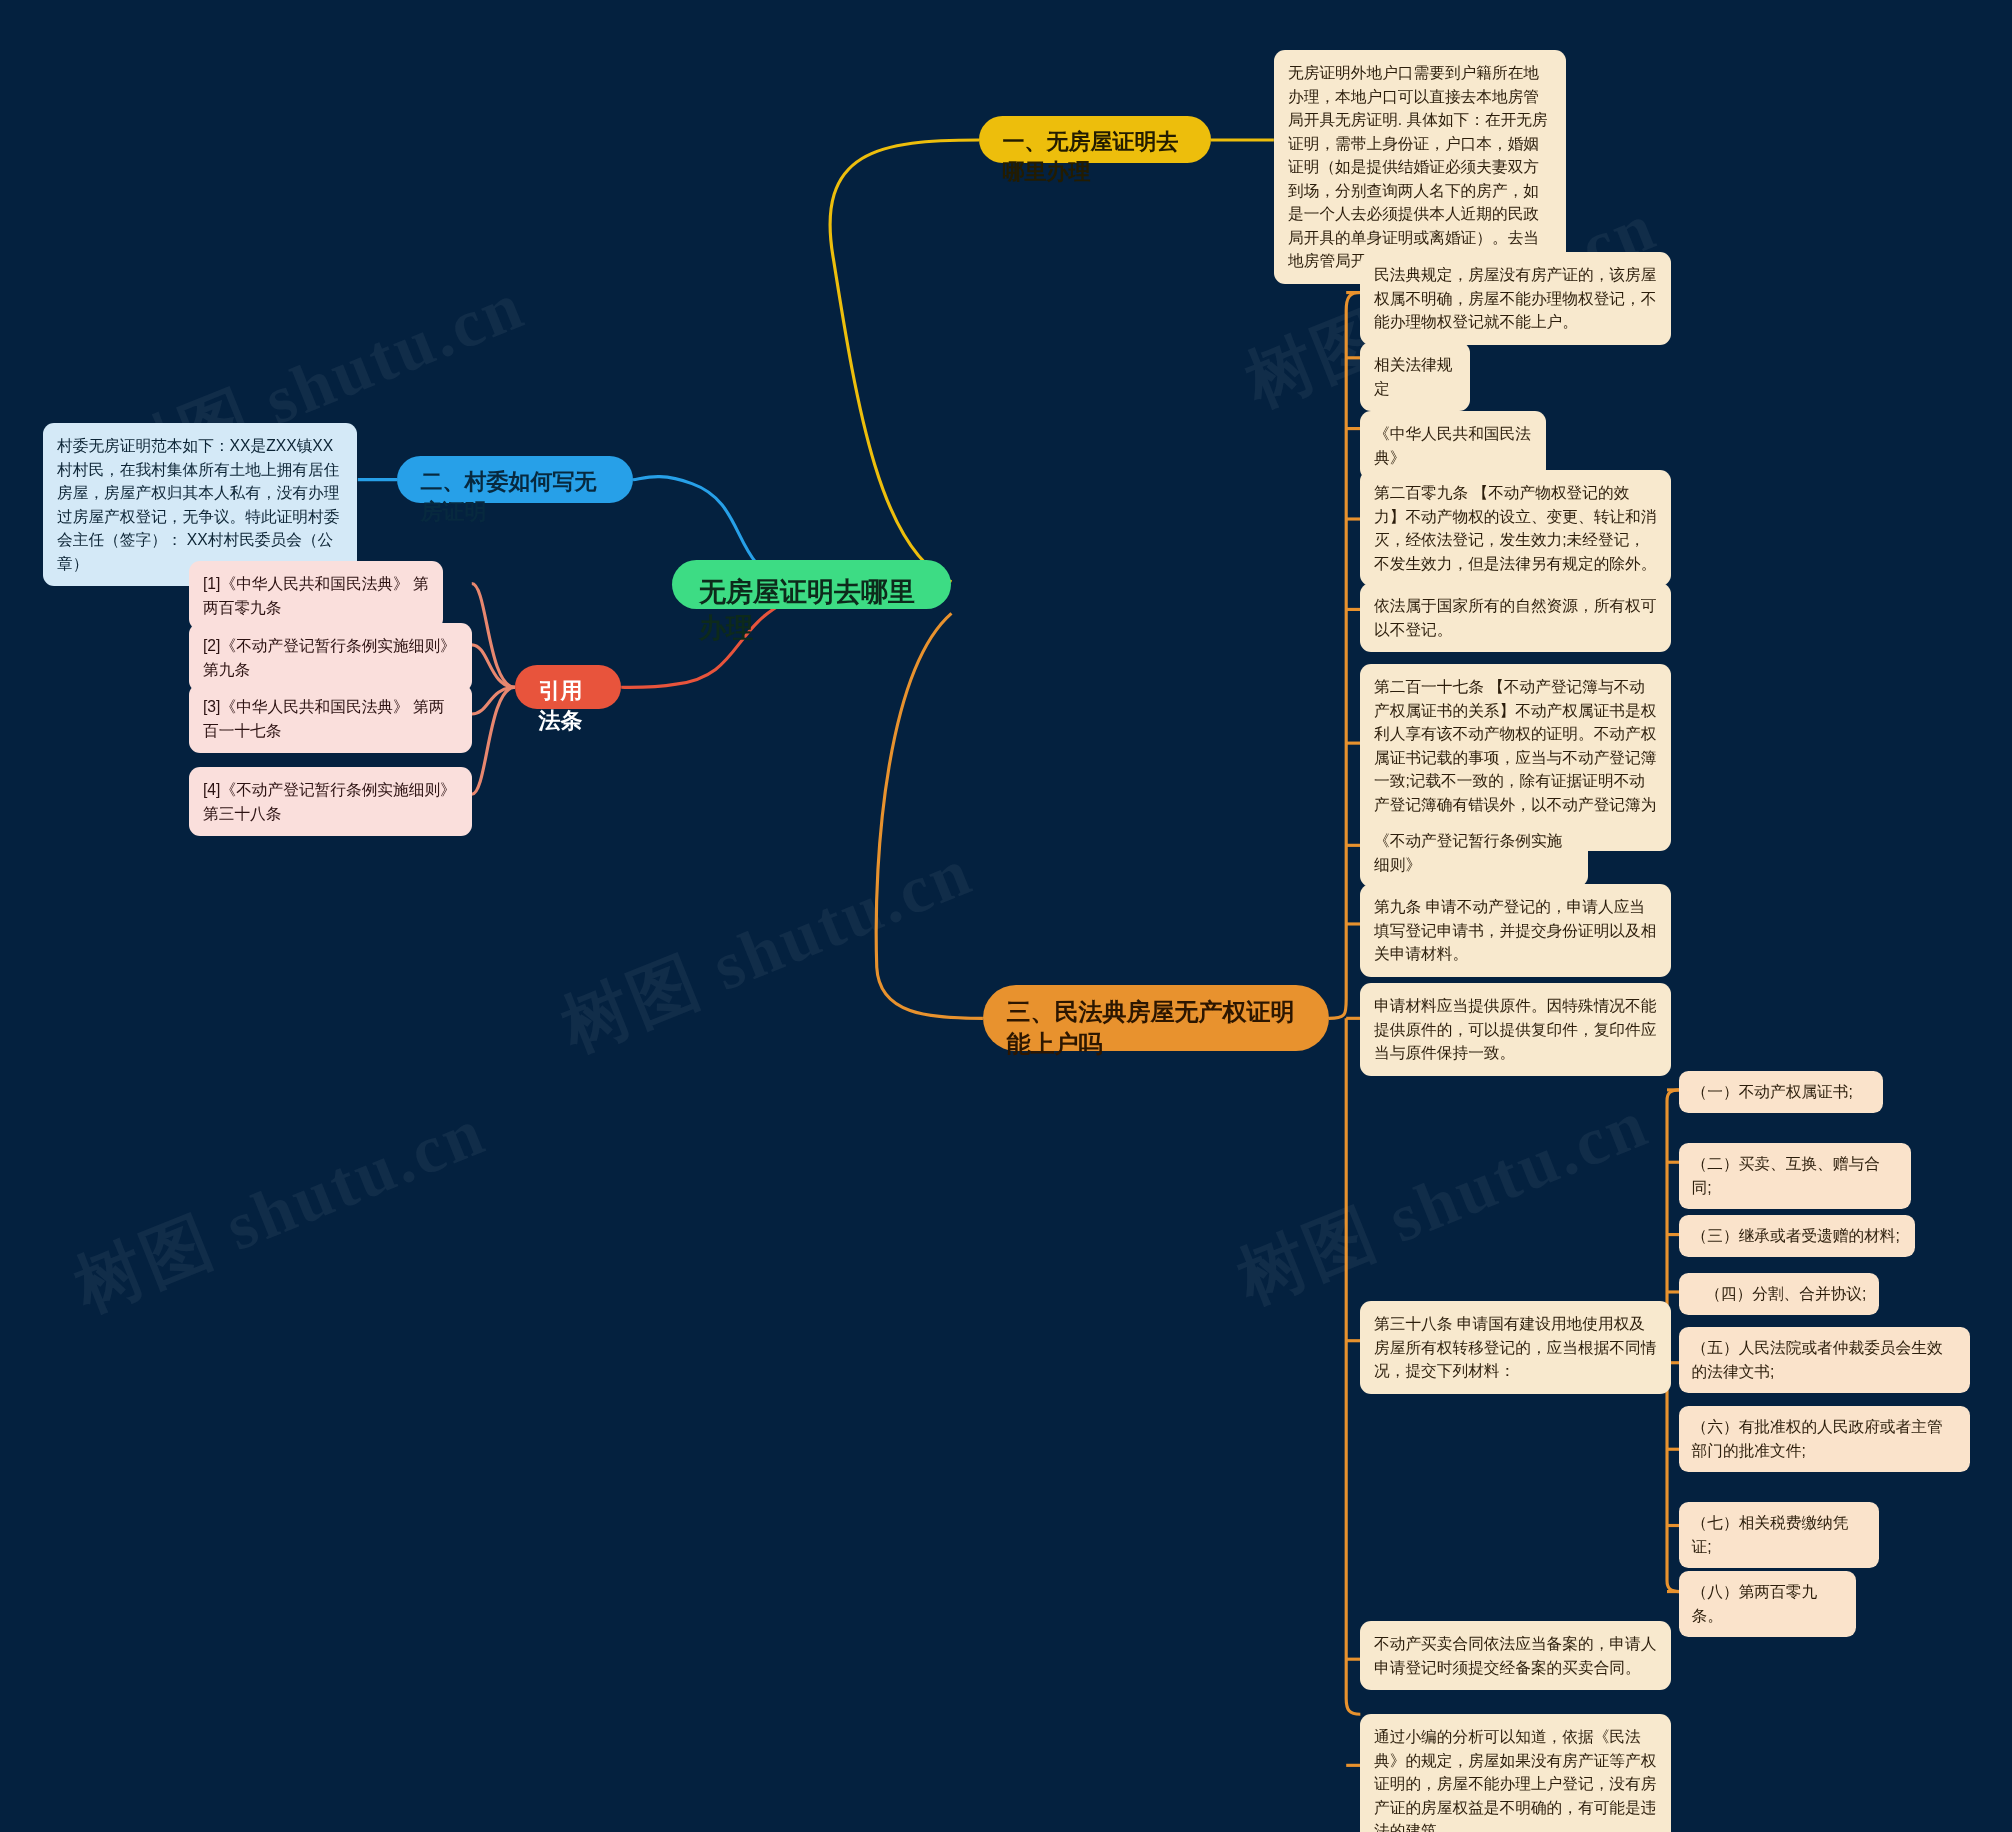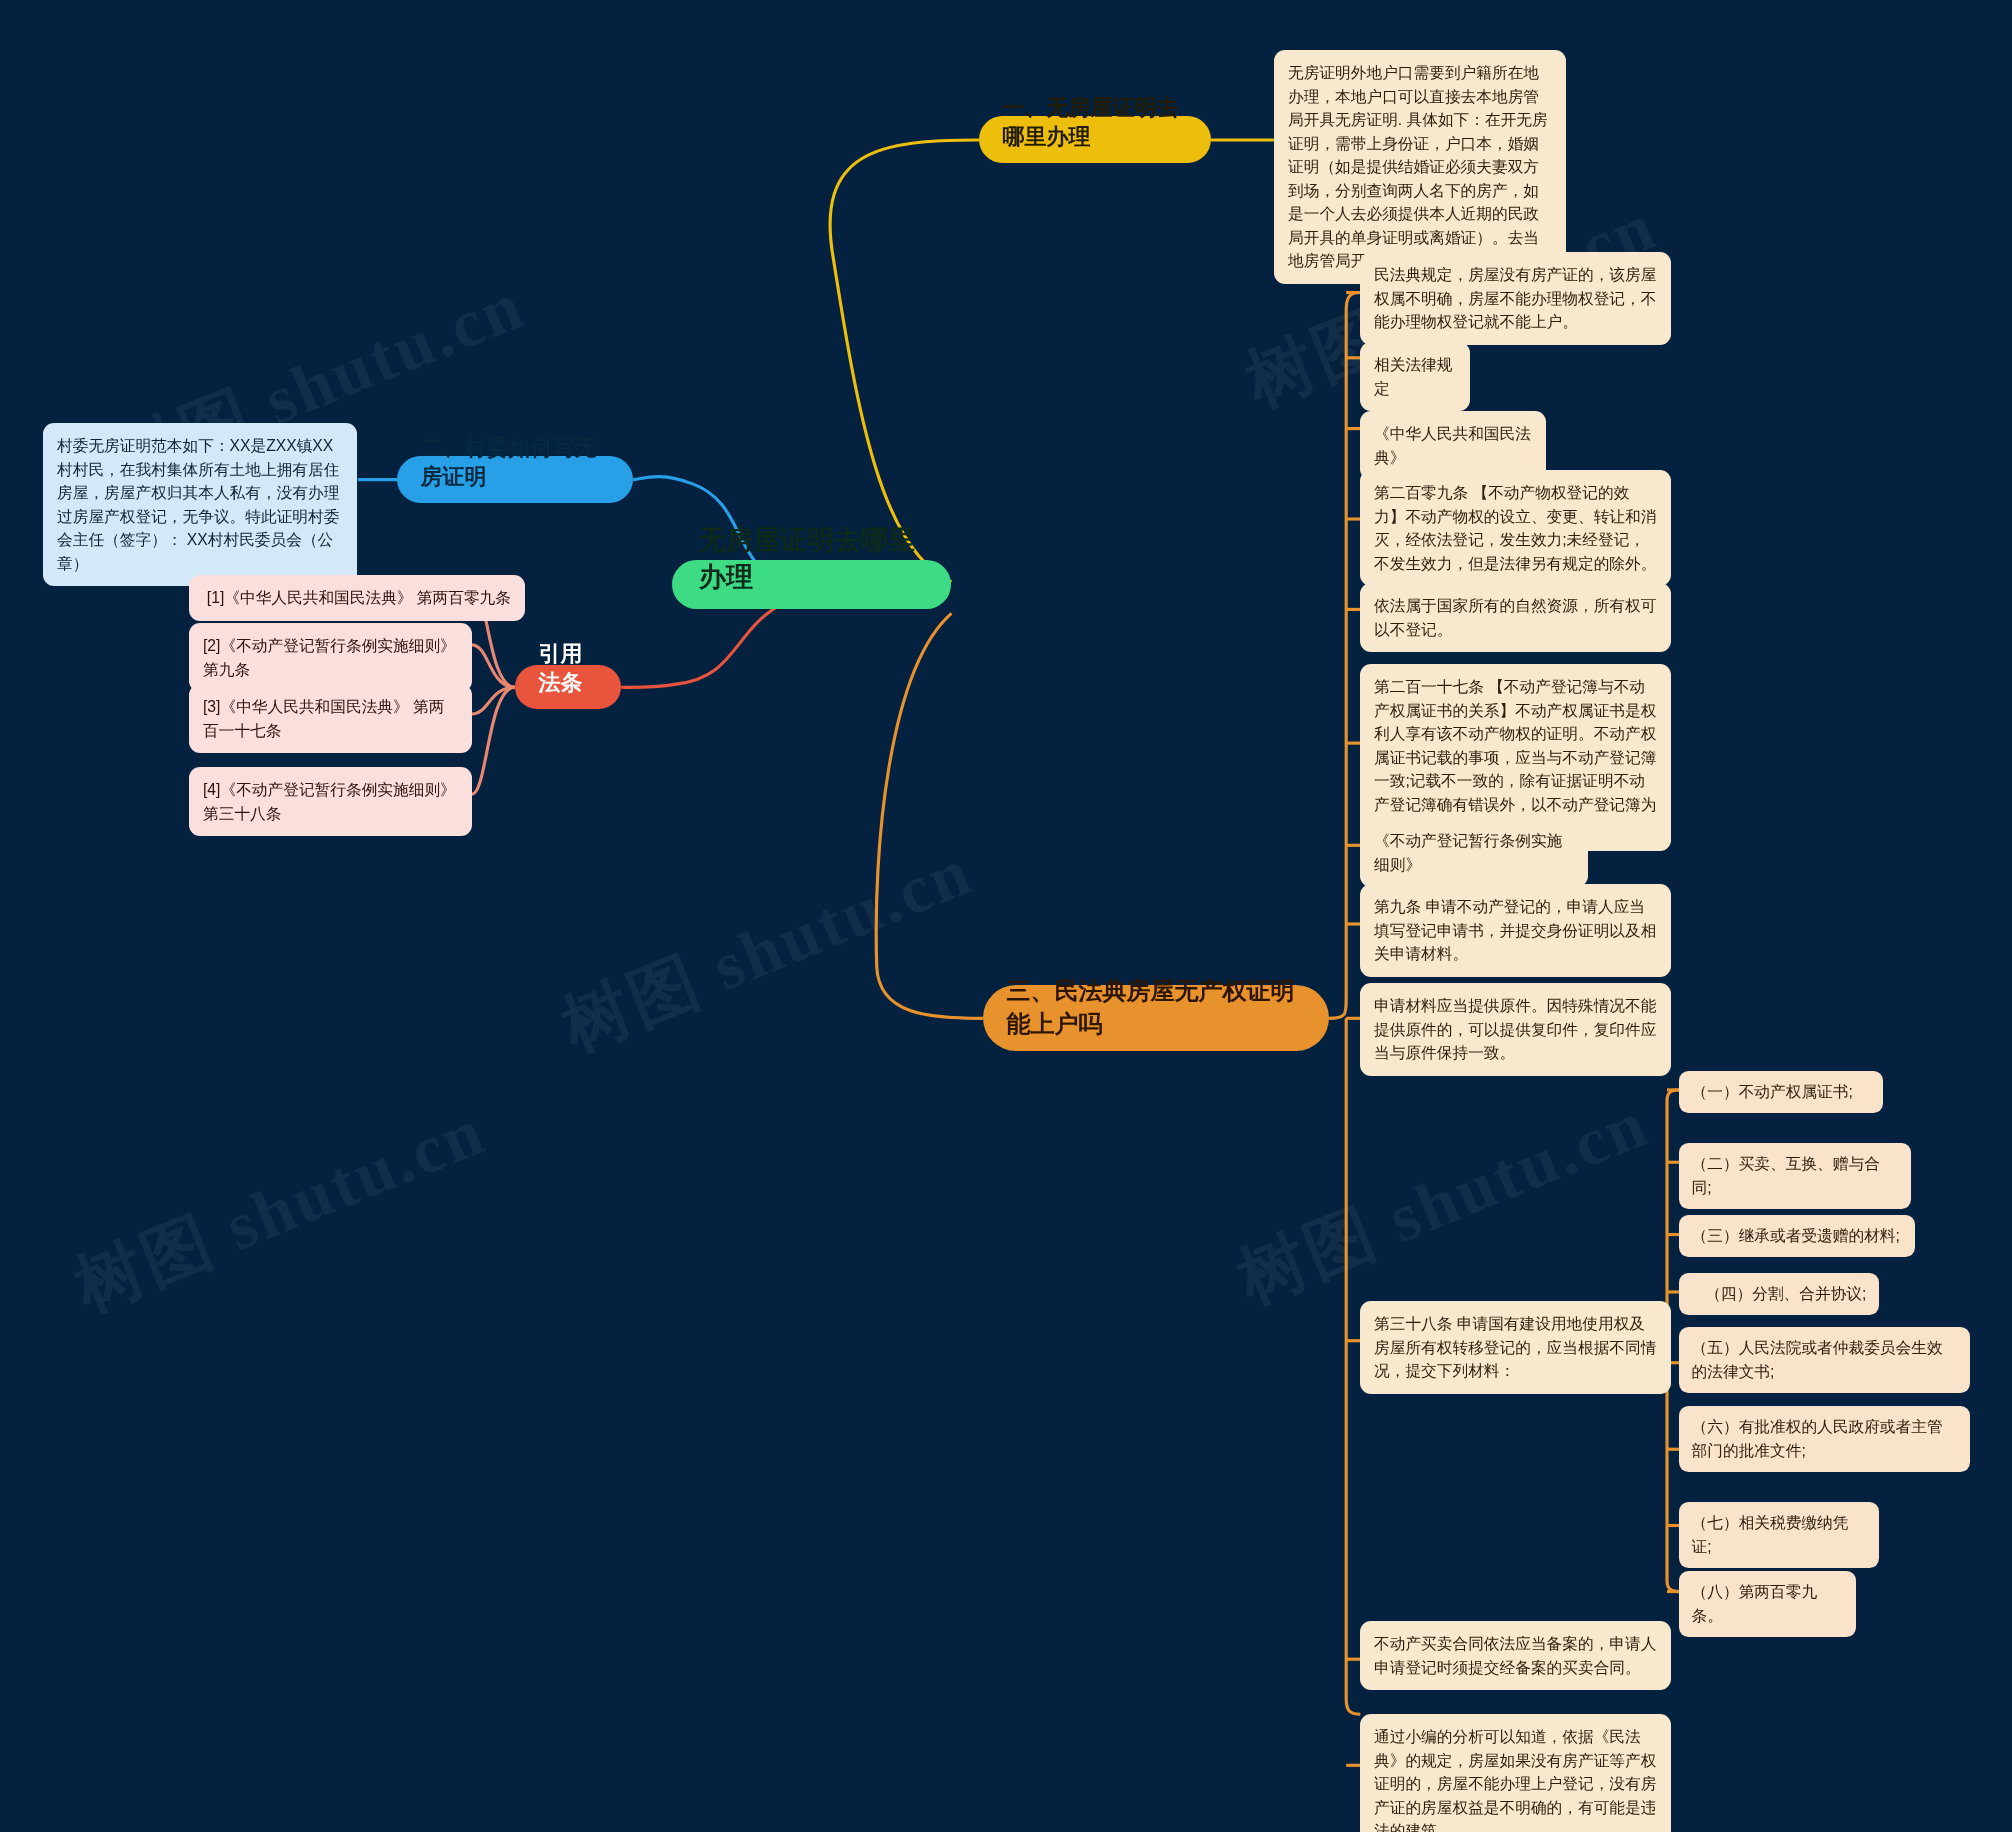--- a/index.html
+++ b/index.html
@@ -17,21 +17,21 @@
     transform:rotate(-22deg);white-space:nowrap;pointer-events:none;
     font-family:"Liberation Serif","DejaVu Serif",serif;
   }
 
   svg#links{position:absolute;left:0;top:0;width:2013px;height:1833px;pointer-events:none;}
 
   .node{position:absolute;box-sizing:border-box;}
 
   
   .pill{
-    border-radius:785px;display:flex;align-items:flex-end;
+    border-radius:785px;display:flex;align-items:flex-start;
     padding:11px 23.6px;font-weight:700;line-height:1.35;
   }
   .pill.center{
     background:#3ddc84;color:#0d2a1b;font-size:27px;
     border-radius:785px;padding:14px 27px;
   }
   .pill.sec1{background:#edbe0c;color:#231c00;font-size:22px;}
   .pill.sec2{background:#27a0e8;color:#07293f;font-size:22px;}
   .pill.sec3{background:#e8922e;color:#2c1600;font-size:24px;}
   .pill.cite{background:#e8543c;color:#fff;font-size:22px;}
@@ -118,21 +118,21 @@
   <div class="node pill sec2" style="left:397px;top:456px;width:236px;height:47px;justify-content:center;">
     <span>二、村委如何写无房证明</span>
   </div>
   <div class="node box blue" style="left:43px;top:423px;width:314px;">
     <span>村委无房证明范本如下：XX是ZXX镇XX村村民，在我村集体所有土地上拥有居住房屋，房屋产权归其本人私有，没有办理过房屋产权登记，无争议。特此证明村委会主任（签字）： XX村村民委员会（公章）</span>
   </div>
 
   <div class="node pill cite" style="left:515px;top:665px;width:106px;height:44px;justify-content:center;">
     <span>引用法条</span>
   </div>
-  <div class="node box pink" style="left:189px;top:575px;width:336px;text-align:right;">
+  <div class="node box pink" style="left:189px;top:561px;width:254px;">
     <span>[1]《中华人民共和国民法典》 第两百零九条</span>
   </div>
   <div class="node box pink" style="left:189px;top:623px;width:283px;">
     <span>[2]《不动产登记暂行条例实施细则》 第九条</span>
   </div>
   <div class="node box pink" style="left:189px;top:684px;width:283px;">
     <span>[3]《中华人民共和国民法典》 第两百一十七条</span>
   </div>
   <div class="node box pink" style="left:189px;top:767px;width:283px;">
     <span>[4]《不动产登记暂行条例实施细则》 第三十八条</span>

